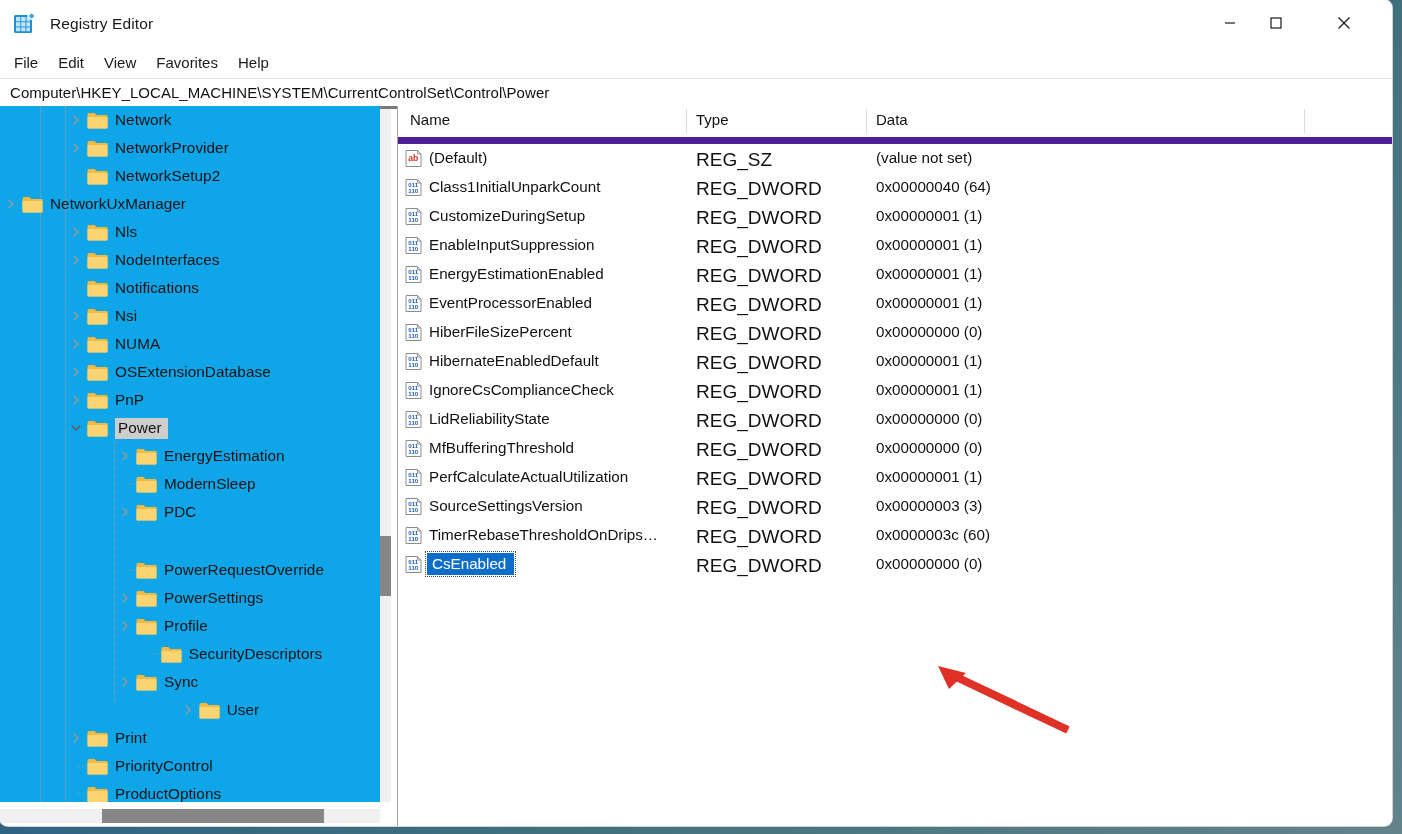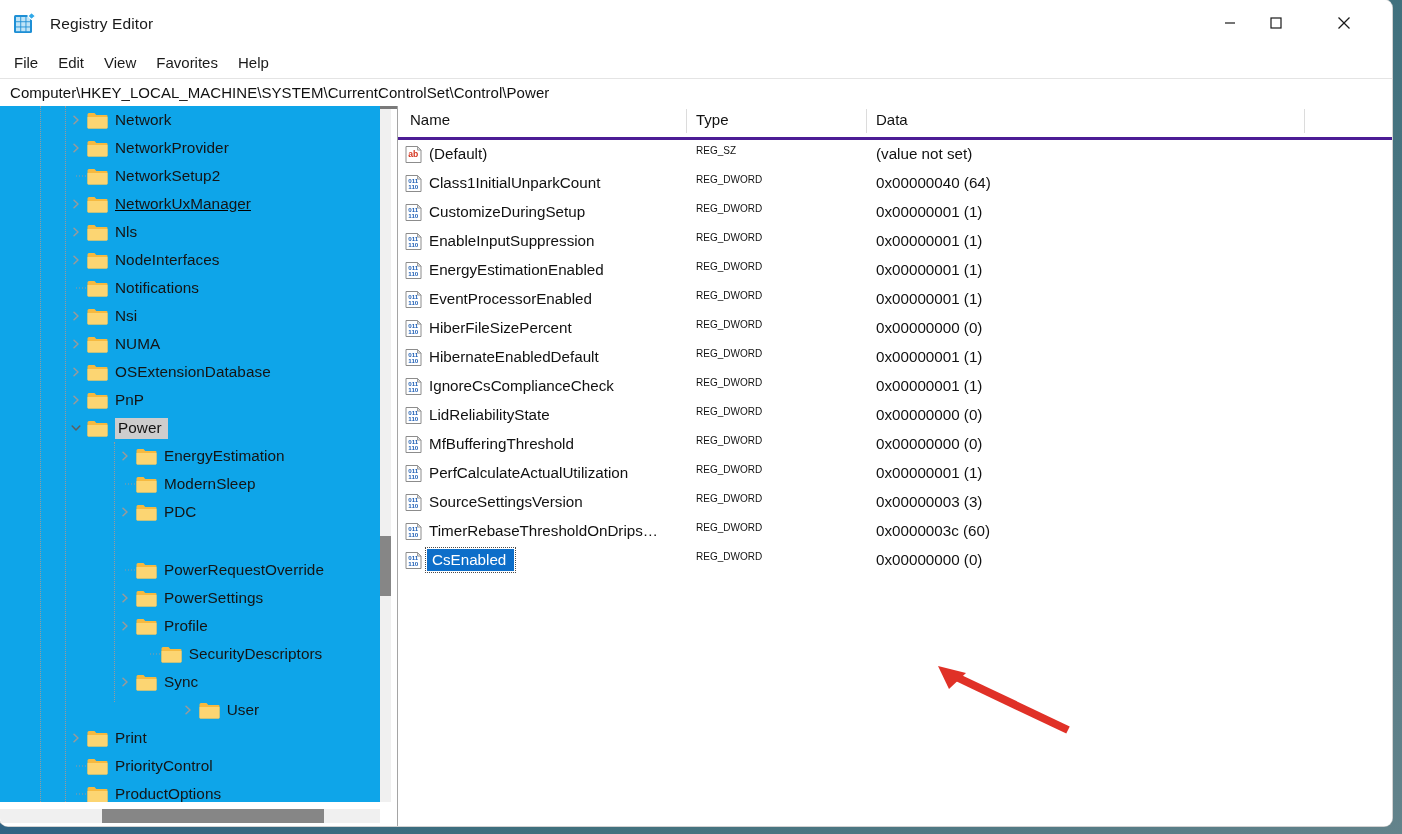--- a/index.html
+++ b/index.html
@@ -222,21 +222,21 @@
   
   #list-pane {
     position: relative;
     flex: 1;
     background: #ffffff;
     overflow: hidden;
   }
   #list-header {
     position: relative;
     height: 31px;
-    border-bottom: 3px solid #4c1d95;
+    border-bottom: 7px solid #4c1d95;
     display: flex;
     align-items: center;
   }
   .hcell {
     font-size: 15px;
     color: #111;
     position: absolute;
     top: 5px;
   }
   .hdiv {
@@ -265,21 +265,21 @@
     left: 31px;
     top: 5px;
     font-size: 15.2px;
     color: #111;
     white-space: nowrap;
   }
   .ltype {
     position: absolute;
     left: 298px;
     top: 5px;
-    font-size: 10px;
+    font-size: 19px;
     color: #111;
   }
   .ldata {
     position: absolute;
     left: 478px;
     top: 5px;
     font-size: 15.2px;
     color: #111;
     white-space: nowrap;
   }
@@ -397,21 +397,21 @@
                 <svg width="22" height="28" viewBox="0 0 22 28">
                   <line x1="11" y1="14" x2="21" y2="14" stroke="#9a9a9a" stroke-width="1" stroke-dasharray="1,2"></line>
                 </svg>
               </div>
               <div class="tfolder"><svg width="21" height="17" viewBox="0 0 21 17">
                   <path d="M0.5 2.5 a1.5 1.5 0 0 1 1.5-1.5 h5.5 l1.8 1.9 h10.2 a1 1 0 0 1 1 1 v11.6 a1 1 0 0 1 -1 1 h-18 a1 1 0 0 1 -1 -1 Z" fill="#f6b93f"></path>
                   <path d="M0.5 5.0 h20 v10.5 a1 1 0 0 1 -1 1 h-18 a1 1 0 0 1 -1 -1 Z" fill="#fcd572"></path>
                 </svg></div>
               <span class="tlabel">NetworkSetup2</span>
             </div>
-            <div class="tnode" style="padding-left: 65px; text-decoration: underline;">
+            <div class="tnode" style="">
               <div class="tchev">
                 <svg width="12" height="12" viewBox="0 0 12 12">
                   <polyline points="4,2.2 8,6 4,9.8" fill="none" stroke="#9a9a9a" stroke-width="1.5" stroke-linecap="round" stroke-linejoin="round"></polyline>
                 </svg>
               </div>
               <div class="tfolder"><svg width="21" height="17" viewBox="0 0 21 17">
                   <path d="M0.5 2.5 a1.5 1.5 0 0 1 1.5-1.5 h5.5 l1.8 1.9 h10.2 a1 1 0 0 1 1 1 v11.6 a1 1 0 0 1 -1 1 h-18 a1 1 0 0 1 -1 -1 Z" fill="#f6b93f"></path>
                   <path d="M0.5 5.0 h20 v10.5 a1 1 0 0 1 -1 1 h-18 a1 1 0 0 1 -1 -1 Z" fill="#fcd572"></path>
                 </svg></div>
               <span class="tlabel">NetworkUxManager</span>

